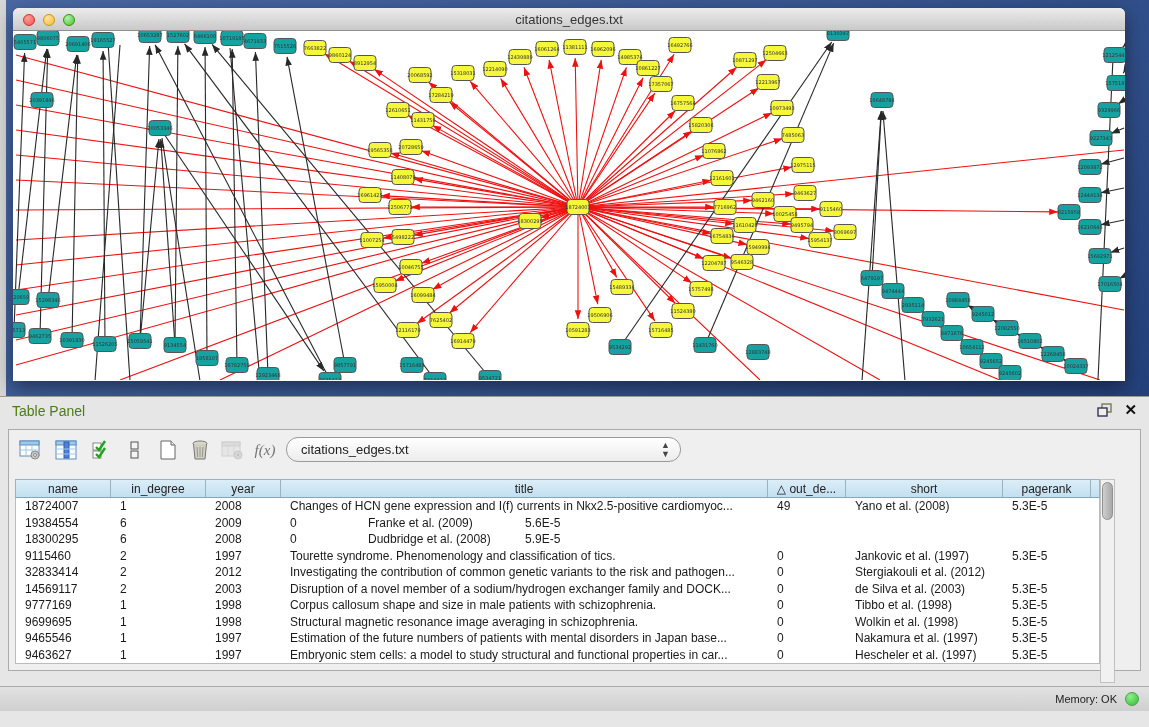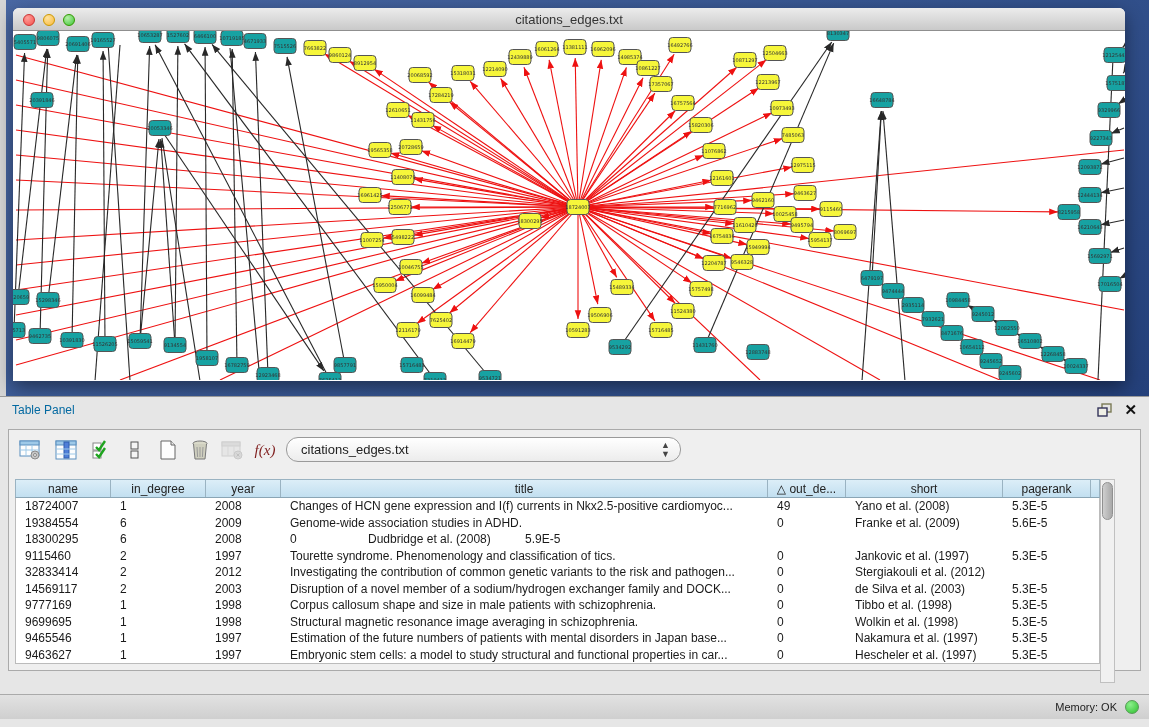--- a/index.html
+++ b/index.html
@@ -24,31 +24,31 @@
   .canvas { position:relative; width:1112px; height:349px; background:#fff; overflow:hidden; }
   .canvas svg { position:absolute; left:0; top:0; width:1112px; height:349px; }
   .eR { stroke:#ee1111; stroke-width:1.1; }
   .eK { stroke:#282828; stroke-width:1.1; }
   .nLbl { font-size:5px; fill:#333; text-anchor:middle; font-family:"DejaVu Sans",sans-serif; }
 
   
   .table-panel { position:absolute; left:0; top:396px; width:1149px; height:331px;
     background:#e6e6e6; border-top:1px solid #999; }
   .tp-header { position:relative; height:27px; }
-  .tp-title { position:absolute; left:12px; top:6px; font-size:12px; color:#0369a1; }
+  .tp-title { position:absolute; left:12px; top:6px; font-size:14px; color:#4d7c0f; }
   .tp-float { position:absolute; right:36px; top:6px; width:16px; height:14px; cursor:pointer; }
   .tp-close { position:absolute; right:12px; top:4px; font-size:15px; font-weight:bold; color:#111; cursor:pointer; }
 
   .panel-body { position:absolute; left:8px; top:32px; width:1133px; height:242px;
     background:#efefef; border:1px solid #aaa; }
   .toolbar { position:relative; height:42px; }
   .tb-btn { position:absolute; top:7px; width:26px; height:26px; display:flex;
     align-items:center; justify-content:center; cursor:pointer; }
   .tb-btn.disabled { opacity:.45; cursor:default; }
-  .fx { font-size:15px; font-style:italic; font-family:"Liberation Serif",serif; color:#7f1d1d; }
+  .fx { font-size:15px; font-style:italic; font-family:"Liberation Serif",serif; color:#737373; }
   .combo { position:absolute; left:277px; top:7px; width:395px; height:25px;
     background:linear-gradient(#fff,#ececec); border:1px solid #9a9a9a; border-radius:12px;
     font-size:13px; color:#222; line-height:23px; padding-left:14px; cursor:pointer; }
   .combo .arrows { position:absolute; right:10px; top:3px; font-size:9px; color:#444; line-height:9px; text-align:center; }
 
   .tbl { position:absolute; left:6px; top:49px; width:1085px; }
   .tbl-head { display:flex; height:19px; background:linear-gradient(#dceef8,#c2dff0);
     border:1px solid #9ab3c2; border-bottom:1px solid #8aa5b5; }
   .th { font-size:12px; color:#222; text-align:center; line-height:18px;
     border-right:1px solid #9ab3c2; overflow:hidden; white-space:nowrap; cursor:pointer; }
@@ -62,21 +62,21 @@
     background:linear-gradient(90deg,#cfcfcf,#a8a8a8); border:1px solid #909090; cursor:grab; }
 
   .tabs { position:absolute; left:50%; top:278px; transform:translateX(-50%);
     display:flex; height:22px; border:1px solid #8e8e8e; border-radius:5px; overflow:hidden;
     box-shadow:0 1px 1px rgba(255,255,255,.8); }
   .tab { padding:0 14px; font-size:13px; line-height:20px; color:#222;
     background:linear-gradient(#fdfdfd,#e8e8e8); border-right:1px solid #b5b5b5; cursor:pointer; }
   .tab:last-child { border-right:none; }
   .tab.sel { background:linear-gradient(#8a8a8a,#6b6b6b); color:#eee; }
 
-  .status-bar { position:absolute; left:0; bottom:8px; width:1149px; height:25px;
+  .status-bar { position:absolute; left:0; bottom:16px; width:1149px; height:25px;
     background:linear-gradient(#e2e2e2,#cfcfcf); border-top:1px solid #aaa; }
   .mem { position:absolute; right:32px; top:6px; font-size:11px; color:#222; }
   .mem-dot { position:absolute; right:10px; top:5px; width:14px; height:14px; border-radius:50%;
     background:radial-gradient(circle at 35% 30%, #8cf08c, #2ebf2e); border:1px solid #569a56; }
 
   
   .mini { width:22px; height:20px; display:block; }
 </style>
 </head>
 <body>
@@ -812,21 +812,20 @@
               <div class="td" style="width: 75px;">2008</div>
               <div class="td" style="width: 487px;">Changes of HCN gene expression and I(f) currents in Nkx2.5-positive cardiomyoc...</div>
               <div class="td" style="width: 78px;">49</div>
               <div class="td" style="width: 157px;">Yano et al. (2008)</div>
               <div class="td" style="width: 88px;">5.3E-5</div>
             </div>
             <div class="tr">
               <div class="td" style="width: 95px;">19384554</div>
               <div class="td" style="width: 95px;">6</div>
               <div class="td" style="width: 75px;">2009</div>
-              <div class="td" style="width: 487px;">Genome-wide association studies in ADHD.</div>
               <div class="td" style="width: 78px;">0</div>
               <div class="td" style="width: 157px;">Franke et al. (2009)</div>
               <div class="td" style="width: 88px;">5.6E-5</div>
             </div>
             <div class="tr">
               <div class="td" style="width: 95px;">18300295</div>
               <div class="td" style="width: 95px;">6</div>
               <div class="td" style="width: 75px;">2008</div>
               <div class="td" style="width: 78px;">0</div>
               <div class="td" style="width: 157px;">Dudbridge et al. (2008)</div>

